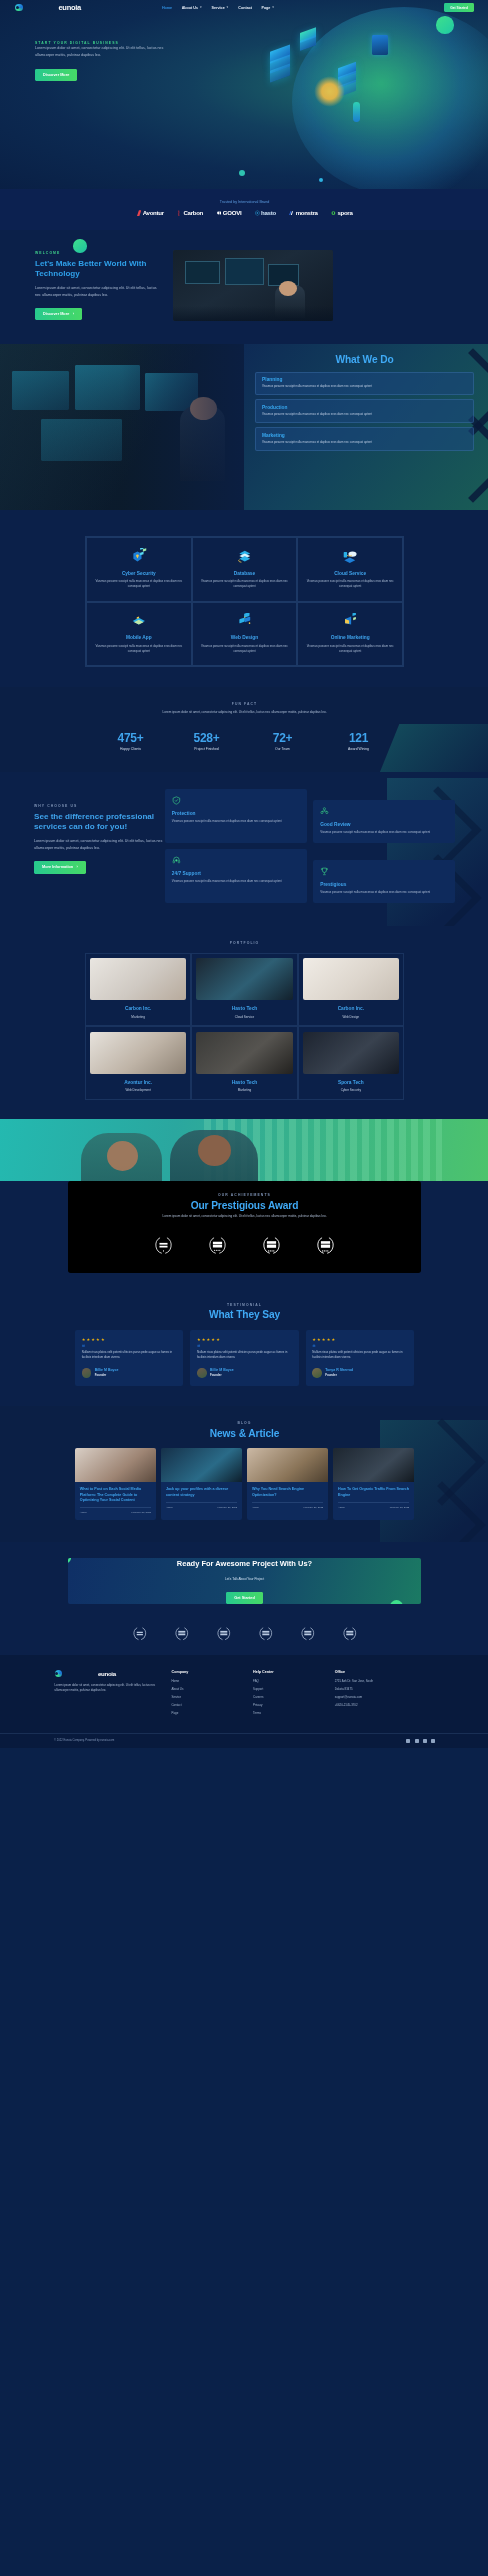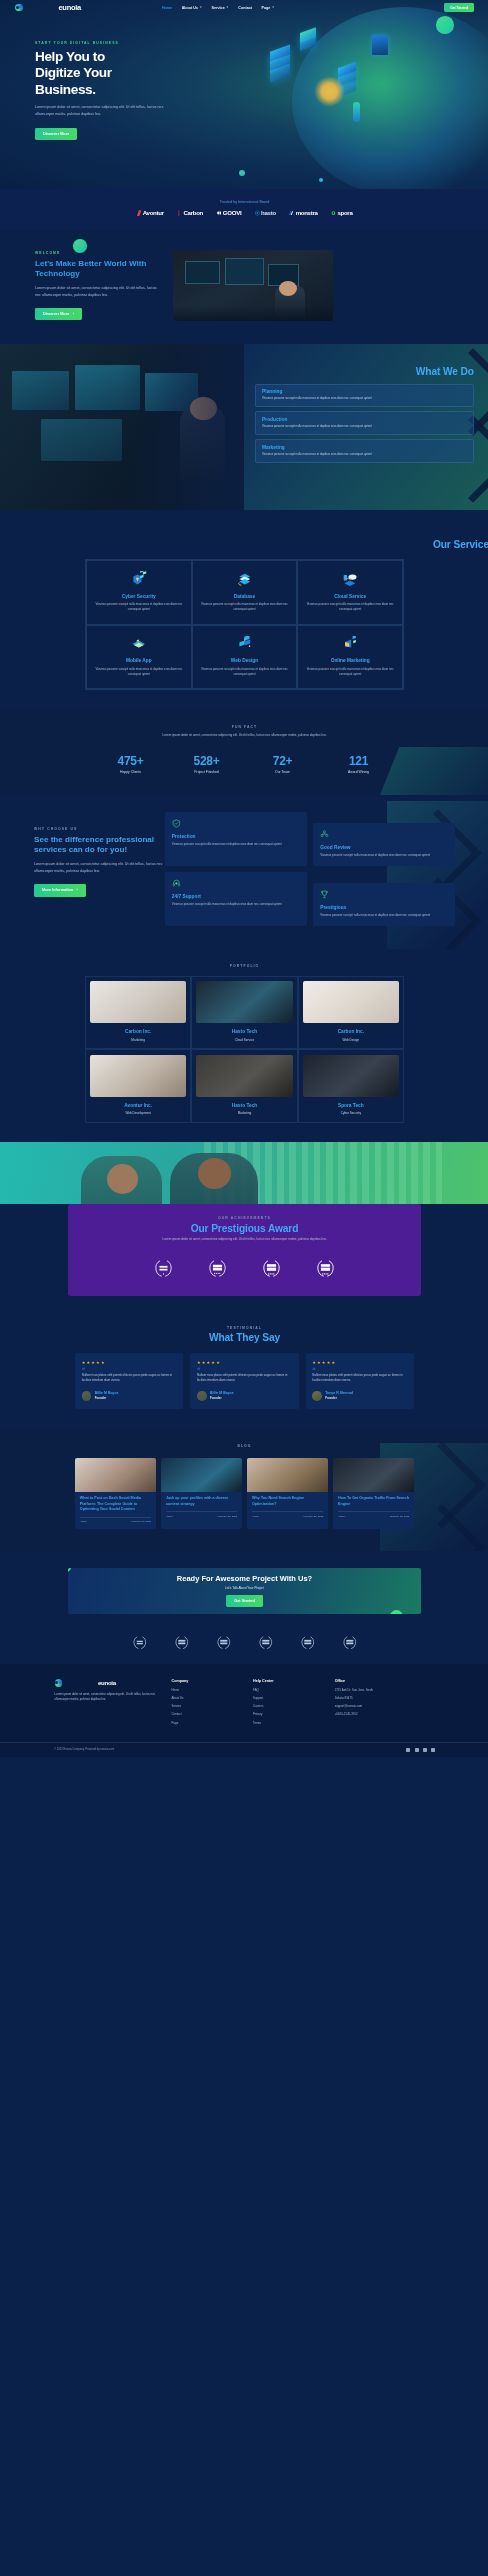--- a/index.html
+++ b/index.html
@@ -14,21 +14,21 @@
   .eyebrow { font-size:3.4px; letter-spacing:1.1px; color:#3fd18b; text-transform:uppercase; font-weight:700; }
   .eyebrow.grey { color:#7f93b5; }
   .sec-title { font-size:10.2px; font-weight:700; color:#3fa9f5; letter-spacing:-0.1px; }
   .lorem { font-size:3.7px; line-height:1.85; color:#aebed6; }
   .btn-green {
     display:inline-flex; align-items:center; gap:3.4px; justify-content:center;
     background:linear-gradient(90deg,#27c98e,#46d967);
     color:#fff; font-size:3.8px; font-weight:700; border:none;
     padding:4.1px 8.1px; border-radius:1.4px; cursor:pointer;
   }
-  .center { text-align:right;margin-top:12px; }
+  .center { text-align:center; }
 
   
   .header { height:15px; display:flex; align-items:center; padding:0 15px; position:relative; z-index:40; }
   .logo { display:flex; align-items:center; gap:2px; }
   .logo-mark { width:7.5px; height:7.5px; border-radius:50%;
     background:conic-gradient(from 200deg,#39e08a,#2bb6e0,#1b6fd6,#39e08a); position:relative; }
   .logo-mark:after { content:""; position:absolute; width:3.1px;height:3.1px;border-radius:50%;
     background:#0b2049; top:2.2px; left:0.7px; }
   .logo-text { font-size:7.5px; font-weight:700; letter-spacing:-0.3px;padding-left:34px; }
   .nav { display:flex; gap:9.5px; margin-left:81px; align-items:center; }
@@ -130,21 +130,21 @@
   .pcard span { font-size:3.1px; color:#c2cfe2; display:block; margin-bottom:2.7px; }
 
   
   .banner { height:95px; position:relative; overflow:hidden;
     background:linear-gradient(100deg,#24b9b0 0%,#2aa79f 35%,#4ec46b 100%); }
   .stripes { position:absolute; inset:0; display:flex; gap:5.4px; padding-left:204px; opacity:.22; }
   .stripes i { width:6.8px; background:#9ef0c0; display:block; }
 
   
   .awards-wrap { background:#0b2049; padding:0 0 17.6px; position:relative; }
-  .awards { width:353px; margin:-33px auto 0; background:#4c1d95; border-radius:2.7px;
+  .awards { width:353px; margin:-33px auto 0; background:#000000; border-radius:2.7px;
     padding:12.2px 0 17.6px; text-align:center; position:relative; z-index:6; }
   .awards .lorem { width:285px; margin:3.4px auto 0; font-size:3.1px; }
   .award-row { display:flex; justify-content:center; gap:31px; margin-top:15px; }
   .laurel { width:23px; height:20.4px; position:relative; }
 
   
   .testi { background:#0b2049; padding:12.2px 0 20.4px; text-align:center; }
   .tgrid { display:grid; grid-template-columns:repeat(3,1fr); gap:6.8px; width:339px; margin:9.5px auto 0; }
   .tcard { background:#0e2a5c; border-radius:2px; padding:7.5px 6.8px 8.1px; text-align:left; }
   .stars { color:#f5b50a; font-size:4.1px; letter-spacing:1.1px; }
@@ -163,21 +163,21 @@
   .nthumb { height:34px; background:#2c3440; }
   .ncard .nb { padding:4.8px 4.8px 6.1px; }
   .ncard h4 { font-size:3.7px; color:#3fa3ec; font-weight:700; line-height:1.45; margin-bottom:4.1px; }
   .nmeta { font-size:2.4px; color:#93a7c4; border-top:0.3px solid rgba(120,160,210,.2); padding-top:2.7px;
     display:flex; justify-content:space-between; }
 
   
   .cta-wrap { background:#0b2049; padding:16.3px 0 17.6px; }
   .cta { width:353px; margin:0 auto; height:46px; border-radius:2px; position:relative; overflow:hidden;
     background:linear-gradient(105deg,#0f2f66 0%,#13476a 55%,#1b7a63 100%);
-    display:flex; flex-direction:column; align-items:center; justify-content:center; }
+    display:flex; flex-direction:column; align-items:center; justify-content:center;gap:6px; }
   .cta h2 { font-size:7.5px; font-weight:700; color:#fff; }
   .cta .sub { font-size:3.1px; color:#cfe0f2; margin:2.7px 0 4.8px; }
 
   
   .strip { background:#0b2049; padding:4.1px 0 13.6px; display:flex; justify-content:center; gap:24.4px; }
   .strip .laurel { width:17.6px; height:15px; }
 
   
   .footer { background:#081a3d; padding:15px 0 0; }
   .fin { width:380px; margin:0 auto; display:flex; gap:15px; }
@@ -252,25 +252,20 @@
     </div>
     <div class="iso" style="left:314px;top:76px;">
       <div style="width:31px;height:31px;border-radius:50%;background:radial-gradient(circle,#f5c84a 0%,#f3b942 35%,rgba(243,185,66,0) 70%);opacity:.9;"></div>
     </div>
     <div class="iso" style="left:353px;top:102px;">
       <div class="iso-pill"></div>
     </div>
 
     <div class="hero-inner">
       <div class="eyebrow">START YOUR DIGITAL BUSINESS</div>
-      <h1>
-        <span>Help You to</span><br>
-        <span>Digitize Your</span><br>
-        <span>Business.</span>
-      </h1>
       <div class="lorem">Lorem ipsum dolor sit amet, consectetur adipiscing elit. Ut elit tellus, luctus nec ullamcorper mattis, pulvinar dapibus leo.</div>
       <button class="btn-green">Discover More</button>
     </div>
   </div>
 
   <div class="brands">
     <div class="brands-label">Trusted by International Brand</div>
     <div class="brand-row">
       <div class="brand">
         <svg class="bmark" viewBox="0 0 10 12">
@@ -365,21 +360,20 @@
         </div>
         <div class="wwd-card">
           <h4>Marketing</h4>
           <p>Vivamus posuere suscipit nulla maecenas et dapibus eros diam nec consequat aptent</p>
         </div>
       </div>
     </div>
   </div>
 
   <div class="services">
-    <div class="sec-title center">Our Service</div>
     <div class="grid3">
 
       <div class="svc">
         <div class="svc-ico">
           <svg width="17.6" height="17.6" viewBox="0 0 26 26">
             <path d="M5 8 L11 5 L17 8 L17 16 L11 20 L5 16 Z" fill="#1d7fd8"></path>
             <circle cx="11" cy="11.5" r="2" fill="#f5c84a"></circle>
               <rect x="10.3" y="12" width="1.4" height="3" fill="#f5c84a"></rect>
             <rect x="15" y="4" width="5" height="3.6" fill="#57d8f0" transform="skewY(-18)"></rect>
             <rect x="19" y="8" width="5" height="3.6" fill="#9fe9a8" transform="skewY(-18)"></rect>
@@ -697,20 +691,21 @@
       </div>
     </div>
   </div>
 
   <div class="news">
     <div style="position:absolute;right:-27px;top:13.6px;width:136px;height:136px;background:linear-gradient(140deg,rgba(28,110,110,.4),rgba(11,31,69,0) 70%);"></div>
     <div class="chev" style="right:16.3px;top:24.4px;border-color:rgba(9,26,58,.55);border-left:0;border-bottom:0;"></div>
     <div class="chev" style="right:16.3px;top:88px;border-color:rgba(9,26,58,.55);border-left:0;border-bottom:0;"></div>
 
     <div class="eyebrow grey">BLOG</div>
+    <div class="sec-title" style="margin-top:2.7px;">News &amp; Article</div>
     <div class="ngrid">
       <div class="ncard">
         <div class="nthumb" style="background:linear-gradient(140deg,#d9cfc6,#9e8574 60%,#5b4a3e);"></div>
         <div class="nb">
           <h4>What to Post on Each Social Media Platform: The Complete Guide to Optimizing Your Social Content</h4>
           <div class="nmeta">
             <span>Admin</span>
             <span>February 28, 2022</span>
           </div>
         </div>

